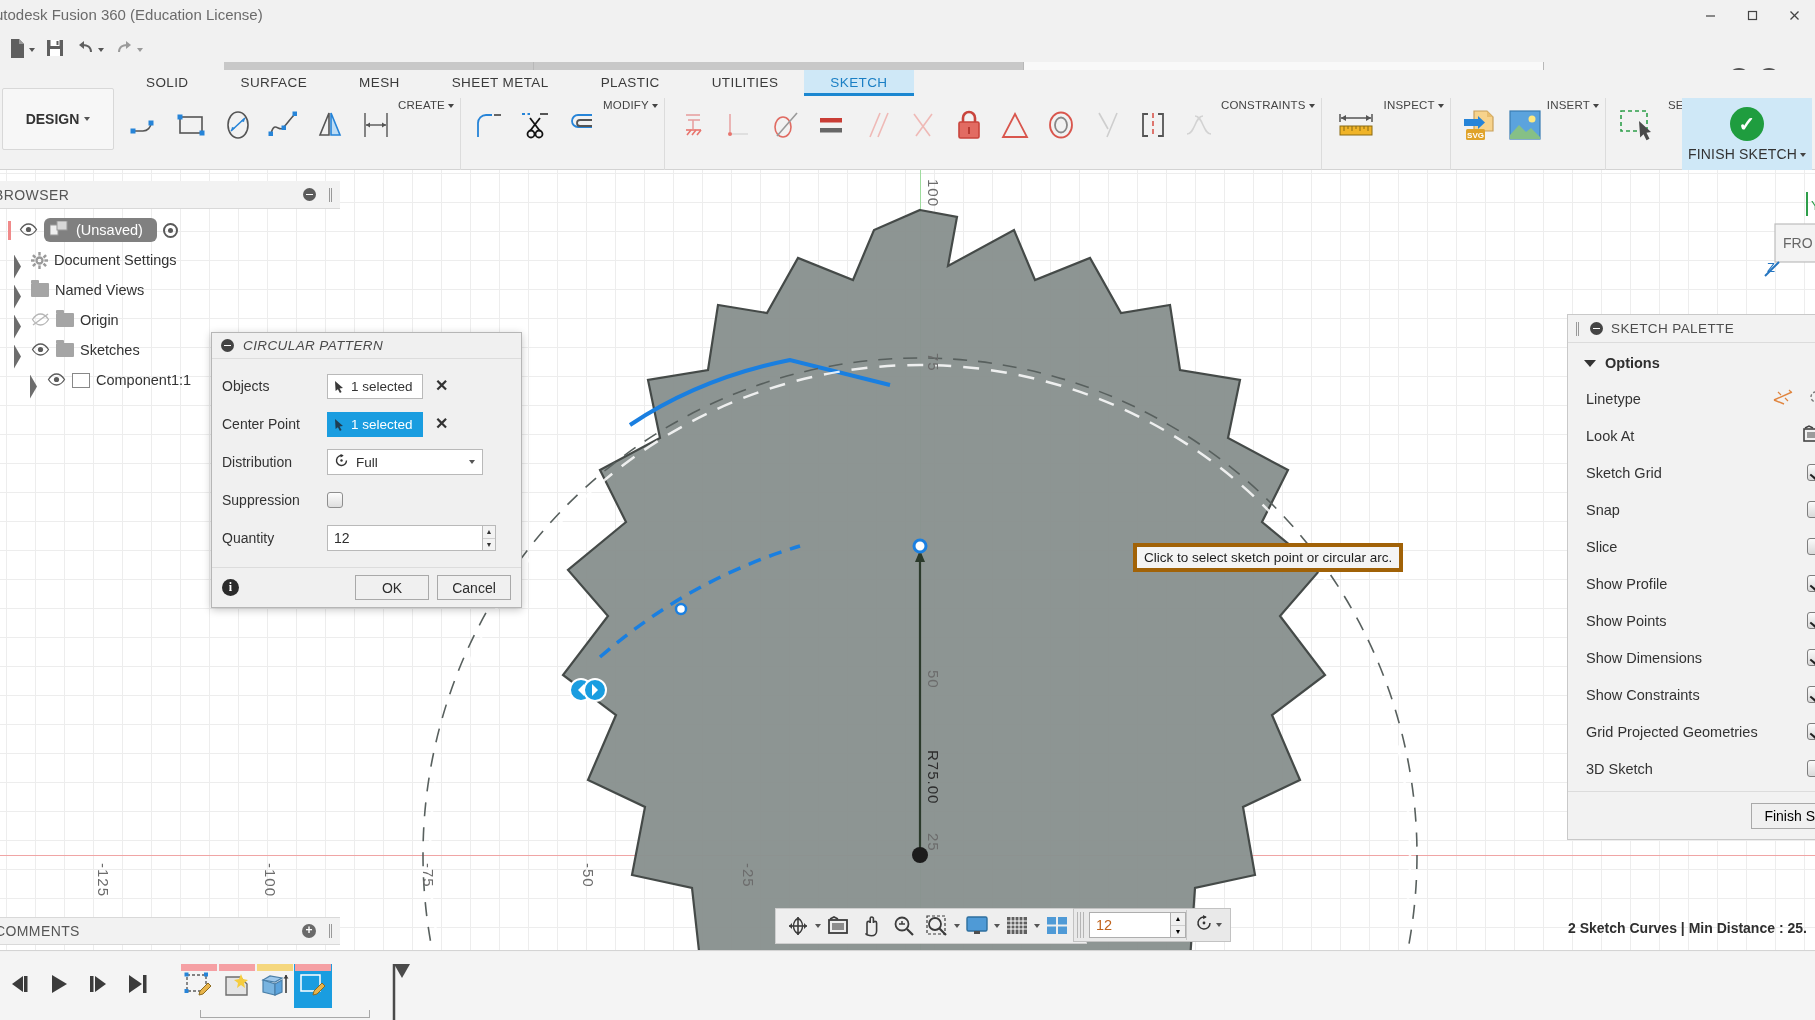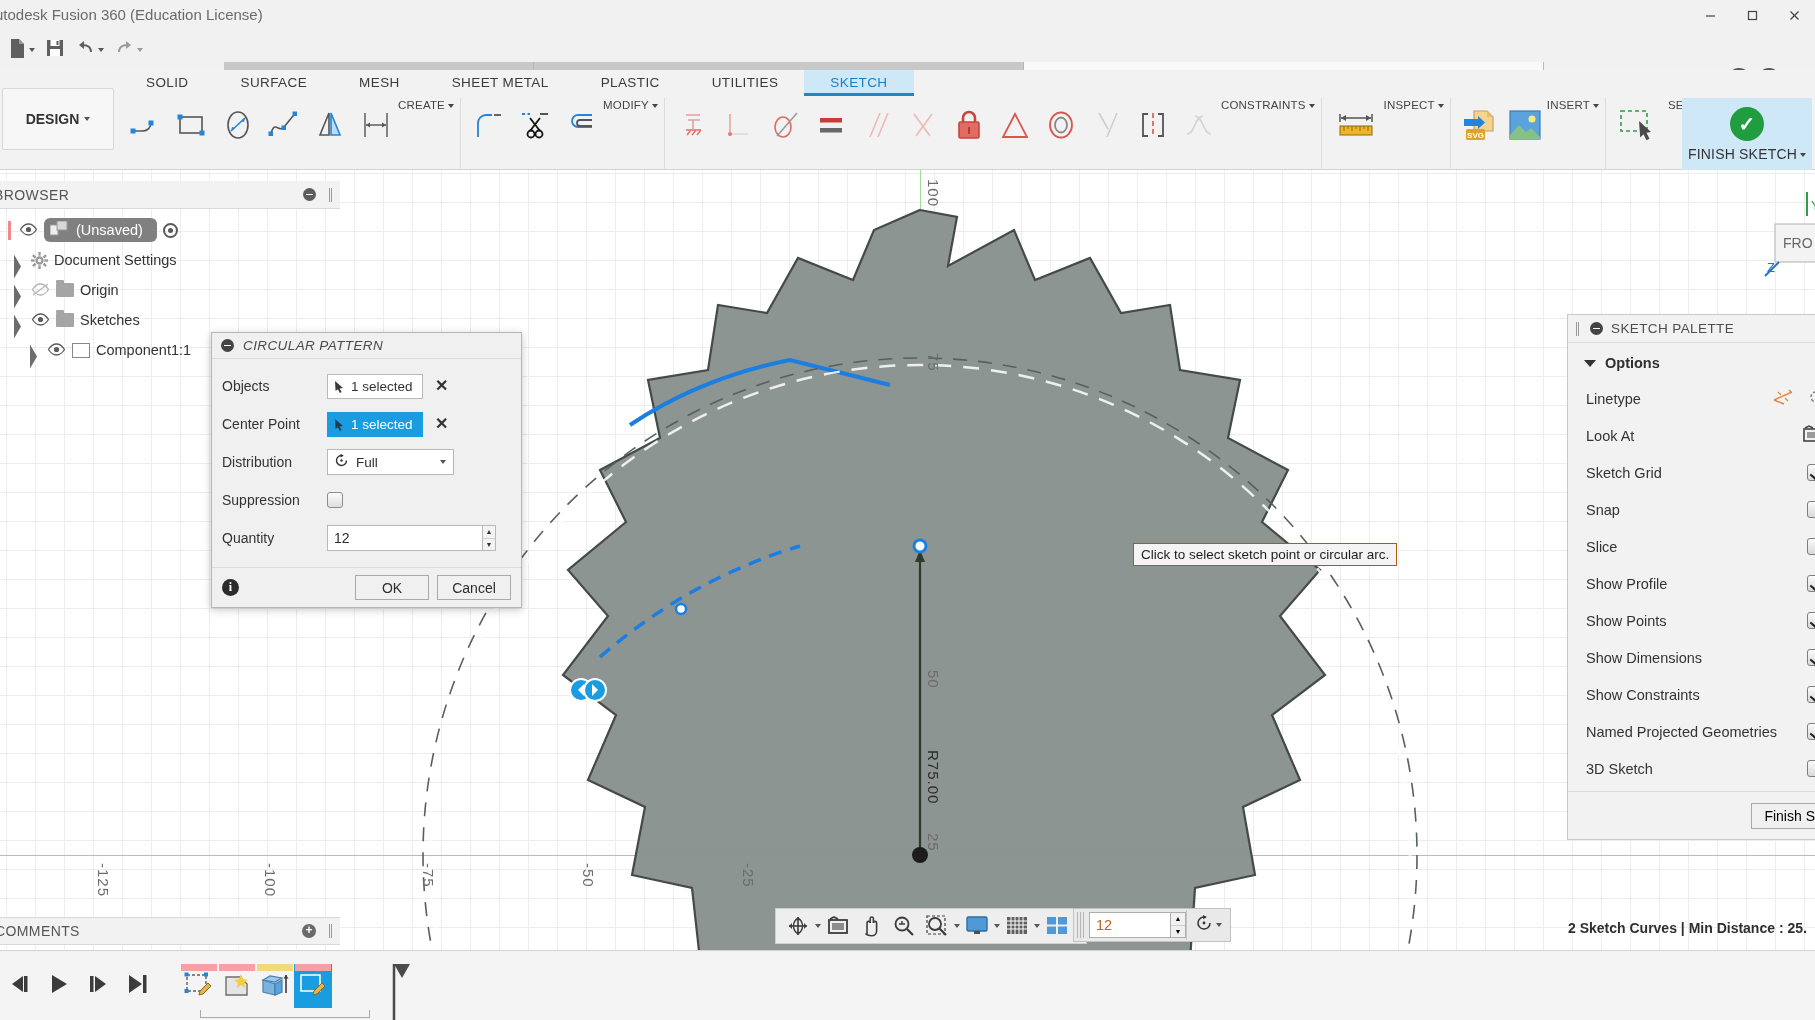--- a/index.html
+++ b/index.html
@@ -192,21 +192,21 @@
   .cp-row { display: flex; align-items: center; height: 38px; }
   .cp-lab { width: 105px; font-size: 14px; color: #333; }
   .sel-field {
     width: 96px; height: 25px; background: #fff; border: 1px solid #b9b9b9;
     display: flex; align-items: center; gap: 6px; padding: 0 6px; font-size: 13.5px; color: #333;
   }
   .sel-field.active { background: #1a9de0; border-color: #1a9de0; color: #fff; }
   .cursor-ico { width: 11px; height: 13px; flex: none; }
   .x-btn { margin-left: 12px; font-size: 16px; color: #333; font-weight: 600; line-height: 1; }
   .combo {
-    width: 127px; height: 26px; background: #fff; border: 1px solid #b9b9b9;
+    width: 156px; height: 26px; background: #fff; border: 1px solid #b9b9b9;
     display: flex; align-items: center; gap: 7px; padding: 0 6px; font-size: 13.5px; position: relative;
   }
   .combo .cb-caret { position: absolute; right: 7px; }
   .chk {
     width: 16px; height: 16px; border: 1px solid #8e8e8e; border-radius: 3px;
     background: linear-gradient(#fdfdfd, #dedede);
   }
   .qty-field {
     width: 156px; height: 26px; background: #fff; border: 1px solid #b9b9b9;
     display: flex; align-items: center; padding: 0 6px; font-size: 14px; position: relative;
@@ -260,21 +260,21 @@
     height: 26px; padding: 0 12px; border: 1px solid #a9a9a9; background: #f0f0f0;
     font-size: 14px; display: flex; align-items: center; white-space: nowrap; overflow: hidden;
   }
 
   
   .viewcube { position: absolute; right: 0; top: 190px; width: 74px; height: 110px; }
 
   
   .tooltip {
     position: absolute; left: 1133px; top: 373px;
-    background: #f4f4f4; border: 1px solid #a16207; padding: 3px 7px;
+    background: #f4f4f4; border: 4px solid #a16207; padding: 3px 7px;
     font-size: 13.5px; color: #1d1d1d; white-space: nowrap;
   }
 
   
   .glyph-badge {
     position: absolute; left: 568px; top: 500px; width: 40px; height: 40px;
   }
 
   
   .comments-bar {
@@ -821,20 +821,25 @@
               <rect x="2" y="2.6" width="2.4" height="3.6" transform="rotate(-45 3.2 4.4)"></rect>
               <rect x="12.6" y="2.6" width="2.4" height="3.6" transform="rotate(45 13.8 4.4)"></rect>
               <rect x="2" y="11" width="2.4" height="3.6" transform="rotate(45 3.2 12.8)"></rect>
               <rect x="12.6" y="11" width="2.4" height="3.6" transform="rotate(-45 13.8 12.8)"></rect>
             </g>
           </svg>
       </span>
       <span class="row-label">Document Settings</span>
     </div>
 
+    <div class="tree-row" style="padding-left:12px">
+      <span class="twisty"></span>
+      <span class="folder"></span>
+      <span class="row-label">Named Views</span>
+    </div>
 
     <div class="tree-row" style="padding-left:12px">
       <span class="twisty"></span>
       <span class="eye">
         <svg width="19" height="13" viewBox="0 0 19 13">
             <path d="M1.5 6.5C4 2.5 7 1 9.5 1S15 2.5 17.5 6.5C15 10.5 12 12 9.5 12S4 10.5 1.5 6.5z" fill="none" stroke="#b6b6b6" stroke-width="1.3"></path>
             <line x1="2" y1="12" x2="17" y2="1" stroke="#b6b6b6" stroke-width="1.4"></line>
           </svg>
       </span>
       <span class="folder"></span>
@@ -1000,21 +1005,21 @@
       </div>
       <div class="sp-row">
         <span class="sp-lab">Show Dimensions</span>
         <span class="sp-chk on"></span>
       </div>
       <div class="sp-row">
         <span class="sp-lab">Show Constraints</span>
         <span class="sp-chk on"></span>
       </div>
       <div class="sp-row">
-        <span class="sp-lab">Named Projected Geometries</span>
+        <span class="sp-lab">Grid Projected Geometries</span>
         <span class="sp-chk on"></span>
       </div>
       <div class="sp-row">
         <span class="sp-lab">3D Sketch</span>
         <span class="sp-chk"></span>
       </div>
     </div>
     <div class="sp-foot">
       <div class="sp-finish">Finish S</div>
     </div>

